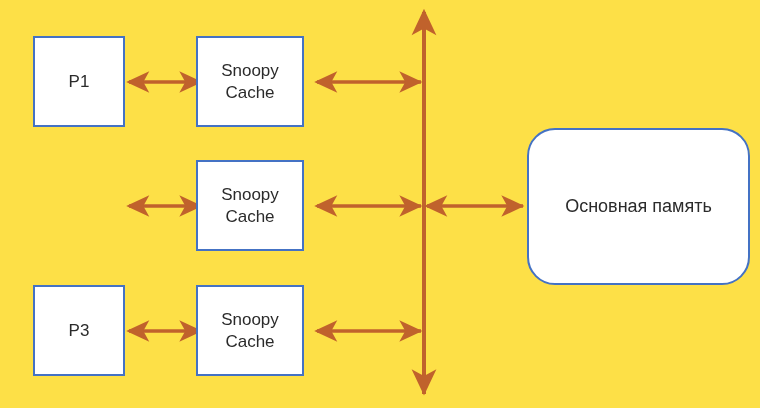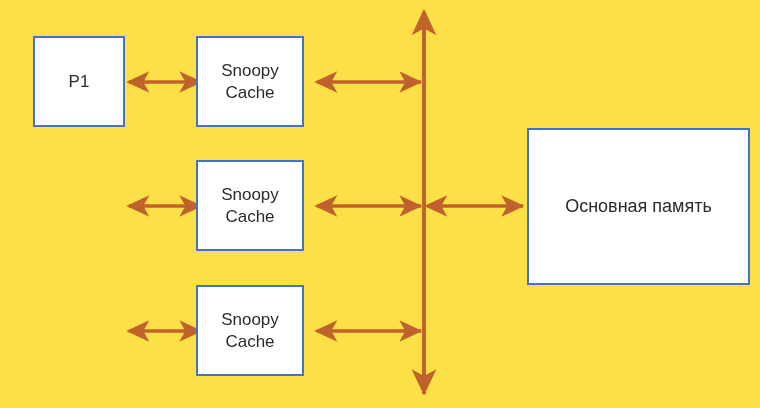--- a/index.html
+++ b/index.html
@@ -50,20 +50,21 @@
   }
   .row1 { top: 36px; }
   .row2 { top: 160px; }
   .row3 { top: 285px; }
   .node-box.memory {
     left: 527px;
     top: 128px;
     width: 223px;
     height: 157px;
     font-size: 18px;
+    border-radius: 28px;
   }
   .node-label {
     display: block;
     white-space: pre-line;
     pointer-events: none;
   }
 </style>
 </head>
 <body>
 
@@ -88,20 +89,23 @@
     <line x1="317" y1="82" x2="421" y2="82" stroke="#C0622C" stroke-width="3.5" marker-start="url(#arrow-start)" marker-end="url(#arrow-end)"></line>
     <line x1="317" y1="206" x2="421" y2="206" stroke="#C0622C" stroke-width="3.5" marker-start="url(#arrow-start)" marker-end="url(#arrow-end)"></line>
     <line x1="317" y1="331" x2="421" y2="331" stroke="#C0622C" stroke-width="3.5" marker-start="url(#arrow-start)" marker-end="url(#arrow-end)"></line>
 
     <line x1="427" y1="206" x2="523" y2="206" stroke="#C0622C" stroke-width="3.5" marker-start="url(#arrow-start)" marker-end="url(#arrow-end)"></line>
   </svg>
 
   <div class="node-box proc row1">
     <span class="node-label">P1</span>
   </div>
+  <div class="node-box proc row3">
+    <span class="node-label">P3</span>
+  </div>
 
   <div class="node-box cache row1">
     <span class="node-label">Snoopy
 Cache</span>
   </div>
   <div class="node-box cache row2">
     <span class="node-label">Snoopy
 Cache</span>
   </div>
   <div class="node-box cache row3">

